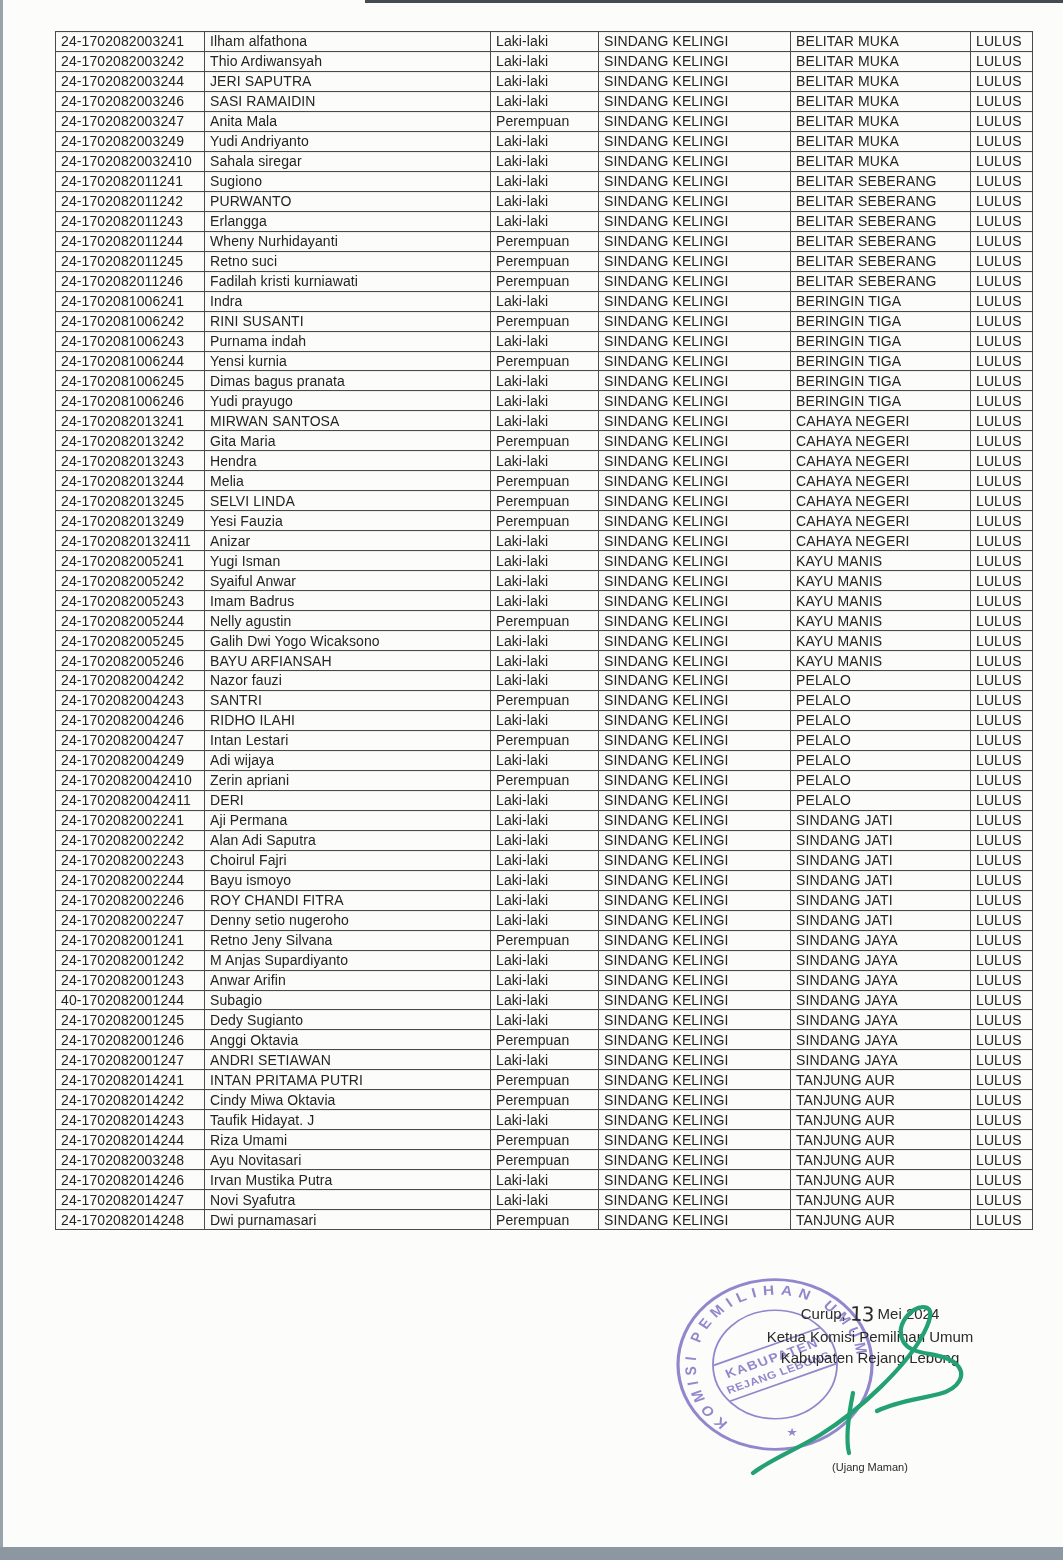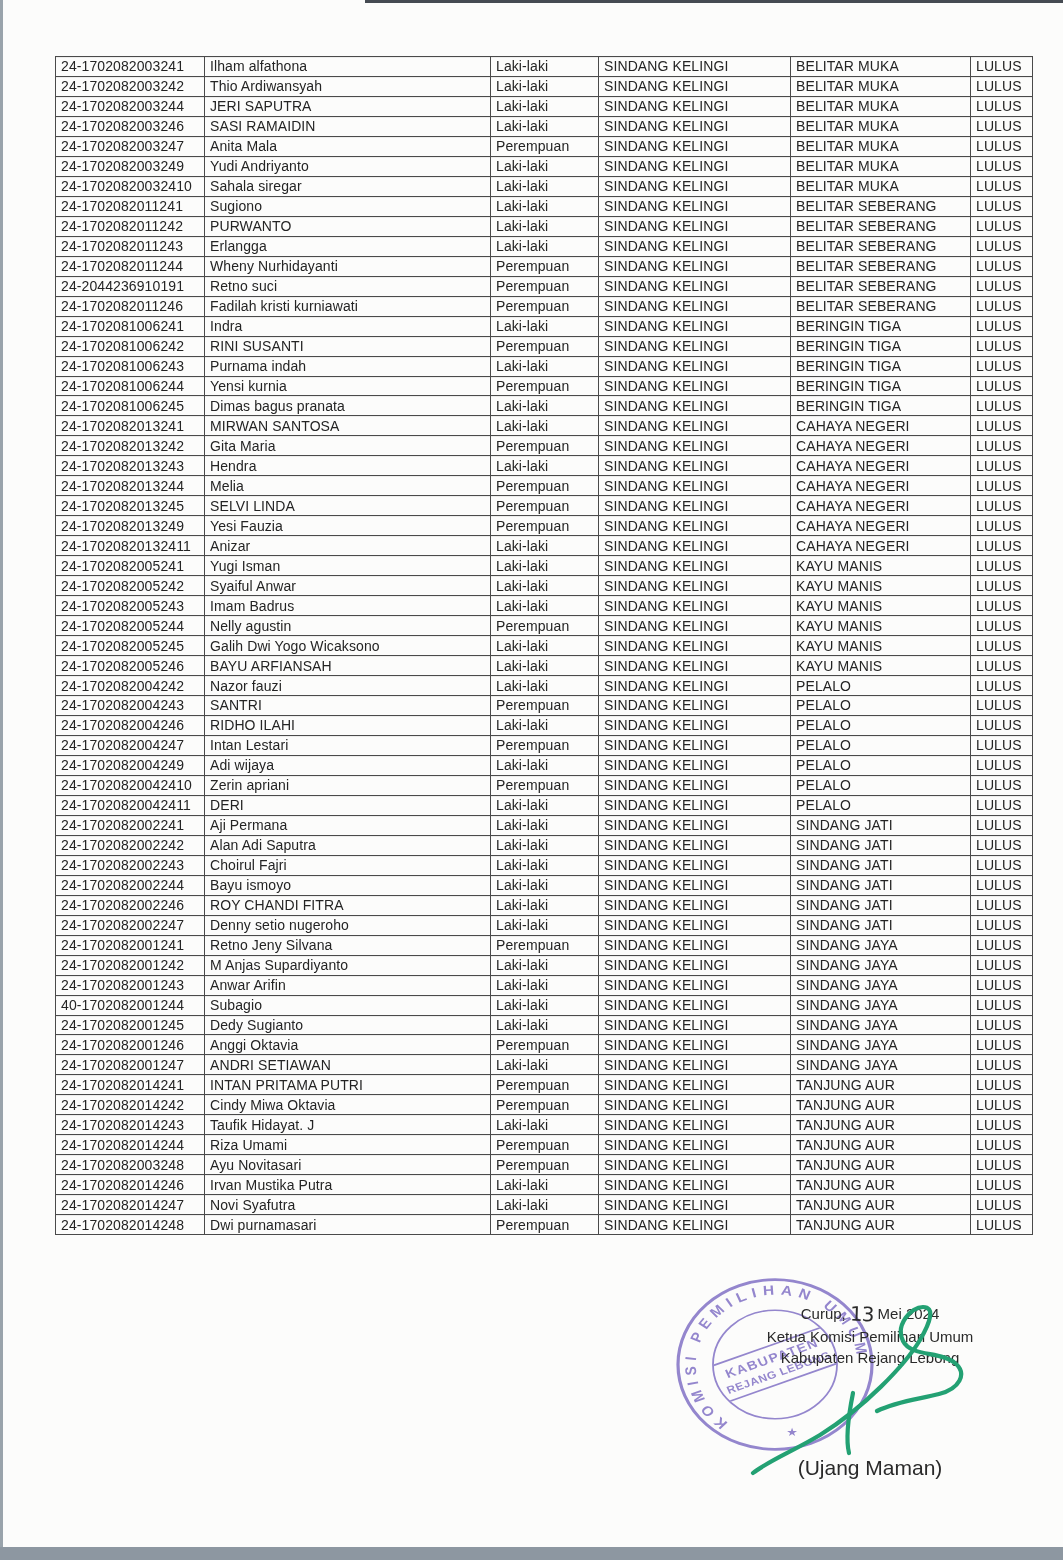--- a/index.html
+++ b/index.html
@@ -9,21 +9,21 @@
     font-family:"Liberation Sans", sans-serif;
     color:#242424;
   }
   
   .top-line{position:absolute;top:0;left:365px;right:0;height:3px;background:#454b52;}
   .left-strip{position:absolute;top:0;left:0;width:3px;height:1560px;background:#99a3ab;}
   .bottom-strip{position:absolute;left:0;bottom:0;width:1063px;height:13px;background:#8d97a1;}
 
   
   table.results{
-    position:absolute;left:55px;top:56px;width:977px;
+    position:absolute;left:55px;top:31px;width:977px;
     border-collapse:collapse;table-layout:fixed;
     border:1.6px solid #3c3c3c;
   }
   table.results td{
     border:1px solid #4a4a4a;
     height:18.97px;line-height:18px;
     font-size:14px;letter-spacing:.1px;
     padding:0 2px 0 5px;
     white-space:nowrap;overflow:hidden;
     vertical-align:middle;
@@ -35,21 +35,21 @@
   
   .sig-block{
     position:absolute;left:745px;top:1303px;width:250px;
     text-align:center;font-size:15px;line-height:21.5px;color:#2a2a2a;
     z-index:2;
   }
   .sig-block .day{
     font-family:"DejaVu Sans", sans-serif;font-size:20px;letter-spacing:-1px;
     display:inline-block;transform:rotate(2deg);vertical-align:-2px;
   }
-  .sig-block .signer{margin-top:88px;font-size:21px;}
+  .sig-block .signer{margin-top:88px;font-size:11px;}
 
   .stamp-wrap{position:absolute;left:675px;top:1277px;width:200px;height:175px;z-index:1;
     mix-blend-mode:multiply;opacity:.8;}
   .sig-stroke-wrap{position:absolute;left:735px;top:1295px;width:270px;height:185px;z-index:3;}
 </style>
 </head>
 <body>
 
 <div class="top-line"></div>
 <div class="left-strip"></div>
@@ -147,21 +147,21 @@
       </tr>
       <tr>
         <td>24-1702082011244</td>
         <td>Wheny Nurhidayanti</td>
         <td>Perempuan</td>
         <td>SINDANG KELINGI</td>
         <td>BELITAR SEBERANG</td>
         <td>LULUS</td>
       </tr>
       <tr>
-        <td>24-2044236910191</td>
+        <td>24-1702082011245</td>
         <td>Retno suci</td>
         <td>Perempuan</td>
         <td>SINDANG KELINGI</td>
         <td>BELITAR SEBERANG</td>
         <td>LULUS</td>
       </tr>
       <tr>
         <td>24-1702082011246</td>
         <td>Fadilah kristi kurniawati</td>
         <td>Perempuan</td>
@@ -197,20 +197,28 @@
         <td>24-1702081006244</td>
         <td>Yensi kurnia</td>
         <td>Perempuan</td>
         <td>SINDANG KELINGI</td>
         <td>BERINGIN TIGA</td>
         <td>LULUS</td>
       </tr>
       <tr>
         <td>24-1702081006245</td>
         <td>Dimas bagus pranata</td>
+        <td>Laki-laki</td>
+        <td>SINDANG KELINGI</td>
+        <td>BERINGIN TIGA</td>
+        <td>LULUS</td>
+      </tr>
+      <tr>
+        <td>24-1702081006246</td>
+        <td>Yudi prayugo</td>
         <td>Laki-laki</td>
         <td>SINDANG KELINGI</td>
         <td>BERINGIN TIGA</td>
         <td>LULUS</td>
       </tr>
       <tr>
         <td>24-1702082013241</td>
         <td>MIRWAN SANTOSA</td>
         <td>Laki-laki</td>
         <td>SINDANG KELINGI</td>

